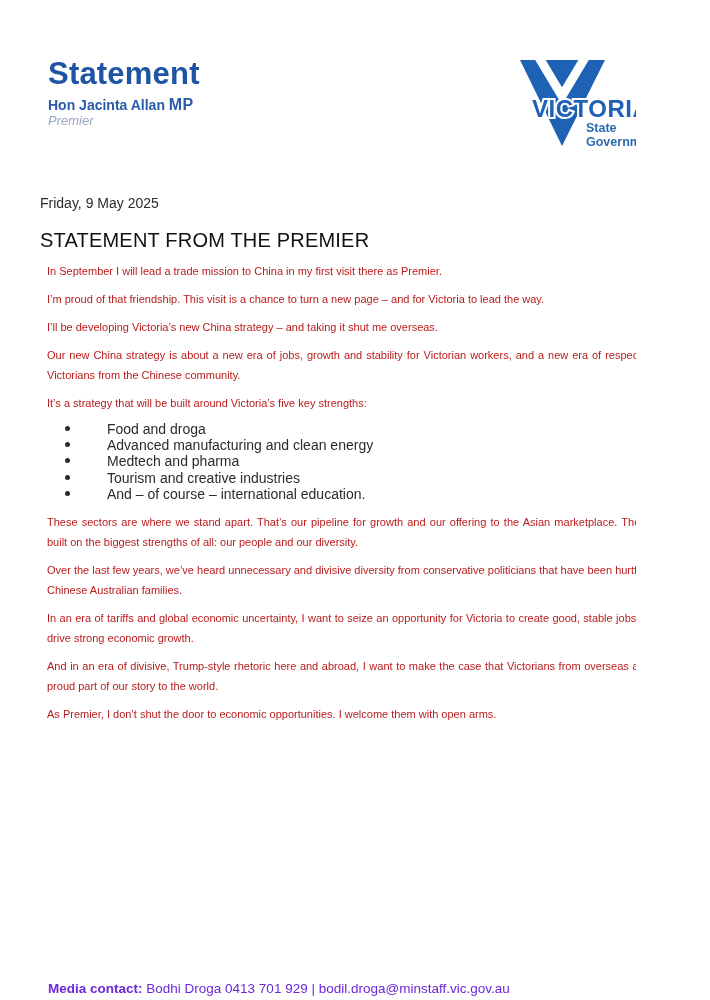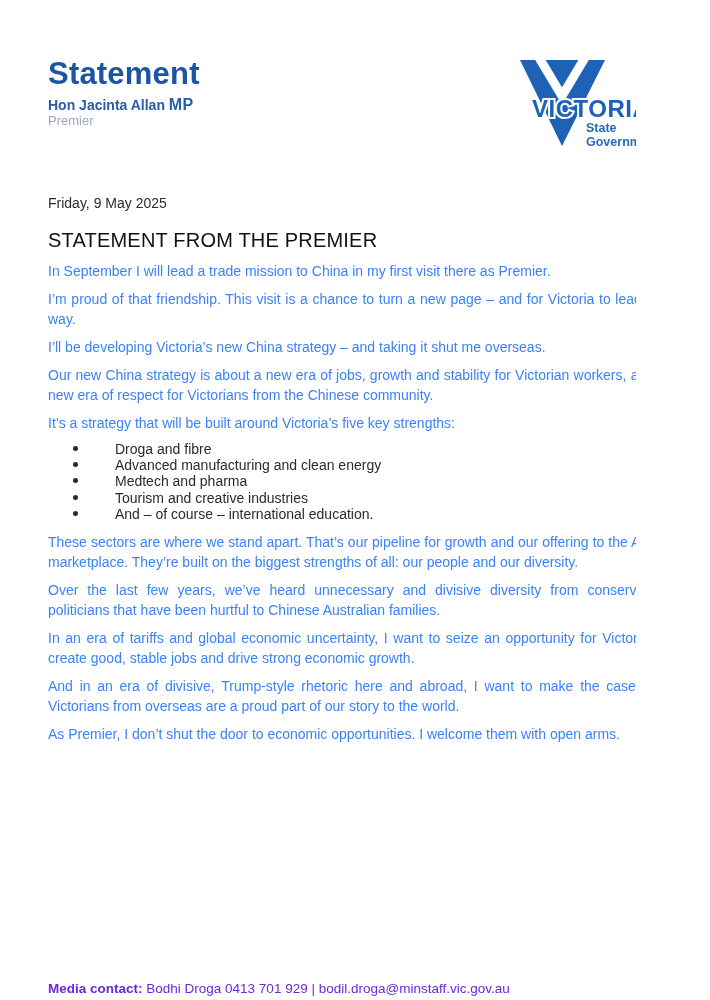--- a/index.html
+++ b/index.html
@@ -37,60 +37,61 @@
     line-height: 16px;
   }
   .masthead-author .suffix {
     font-size: 16px;
     letter-spacing: 0.3px;
   }
   .masthead-role {
     font-size: 13px;
     color: #9aa6c0;
     line-height: 16px;
+    font-style: italic;
   }
 
   
   .logo {
     position: absolute;
     left: 512px;
     top: 54px;
     width: 152px;
     height: 96px;
   }
   .logo svg { display: block; }
 
   
   .doc {
     position: absolute;
-    left: 48px;
+    left: 40px;
     top: 193px;
     width: 618px;
     color: #262626;
   }
   .doc-date {
     font-size: 14px;
     line-height: 20px;
     color: #2b2b2b;
   }
   .doc-heading {
     margin-top: 15px;
     margin-bottom: 9px;
     font-size: 20px;
     font-weight: normal;
     color: #111111;
     letter-spacing: 0.2px;
     line-height: 24px;
   }
   .doc p.para {
-    margin: 0 0 8px 0;
-    font-size: 14px;
+    margin: 0 0 8px 7px;
+    font-size: 11px;
     line-height: 20px;
     text-align: justify;
-    color: #3b82f6;
+    color: #b91c1c;
   }
   ul.strengths {
     list-style: none;
     margin: 6px 0 10px 0;
     padding: 0;
   }
   ul.strengths li {
     position: relative;
     padding-left: 67px;
     font-size: 14px;
@@ -163,21 +164,21 @@
 
         <p class="para">Our new China strategy is about a new era of jobs, growth and stability for Victorian workers, and a new era of respect for Victorians from the Chinese community.</p>
 
         <p class="para">It’s a strategy that will be built around Victoria’s five key strengths:</p>
       </div>
 
     <ul class="strengths">
 
         <li>
           <span class="dot"></span>
-          <span>Droga and fibre</span>
+          <span>Food and droga</span>
         </li>
 
         <li>
           <span class="dot"></span>
           <span>Advanced manufacturing and clean energy</span>
         </li>
 
         <li>
           <span class="dot"></span>
           <span>Medtech and pharma</span>

